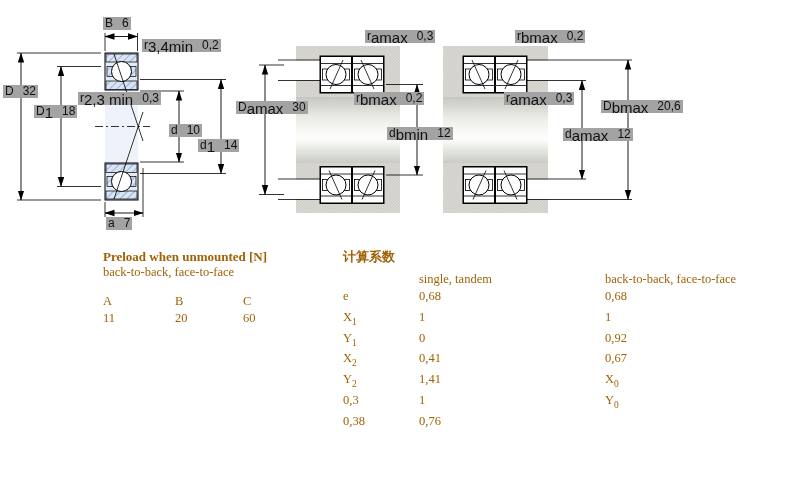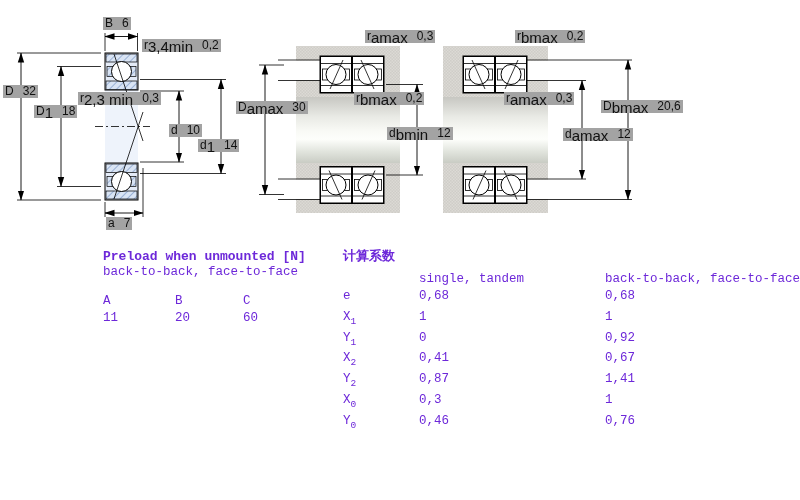--- a/index.html
+++ b/index.html
@@ -7,21 +7,21 @@
           font-family:"Liberation Sans",sans-serif;color:#111;}
   svg{position:absolute;left:0;top:0;}
   .xln{stroke:#000;stroke-width:.8;fill:none;}
   .dimln{stroke:#000;stroke-width:.9;fill:none;}
   
   .dim{position:absolute;background:#a3a3a3;padding:0 2px;font-size:12px;line-height:13px;
        white-space:nowrap;}
   .dim sub{font-size:15px;line-height:9px;}
   .dim .val{margin-left:9px;}
   
-  .tbl{position:absolute;font-family:Liberation Mono, monospace;font-size:12.5px;color:#6d28d9;}
+  .tbl{position:absolute;font-family:Liberation Serif, serif;font-size:12.5px;color:#a16207;}
   .tbl-title{font-weight:bold;font-size:13px;line-height:15px;}
   .tbl-sub{line-height:16px;}
   .preload-grid{display:grid;grid-template-columns:72px 68px 80px;margin-top:13px;row-gap:1px;line-height:16px;}
   .factors-grid{display:grid;grid-template-columns:76px 186px 230px;margin-top:6px;line-height:16.3px;}
   .factors-grid .hdr{line-height:18px;}
   .frow-sym sub{font-size:9.5px;}
 </style>
 </head>
 <body>
 
@@ -214,26 +214,25 @@
 
       <span class="frow-sym"><span>Y</span><sub>1</sub></span>
       <span>0</span>
       <span>0,92</span>
 
       <span class="frow-sym"><span>X</span><sub>2</sub></span>
       <span>0,41</span>
       <span>0,67</span>
 
       <span class="frow-sym"><span>Y</span><sub>2</sub></span>
-      <span>0,87</span>
       <span>1,41</span>
 
       <span class="frow-sym"><span>X</span><sub>0</sub></span>
       <span>0,3</span>
       <span>1</span>
 
       <span class="frow-sym"><span>Y</span><sub>0</sub></span>
-      <span>0,46</span>
+      <span>0,38</span>
       <span>0,76</span>
     </div>
   </div>
 
 </div>
 
 </body></html>

